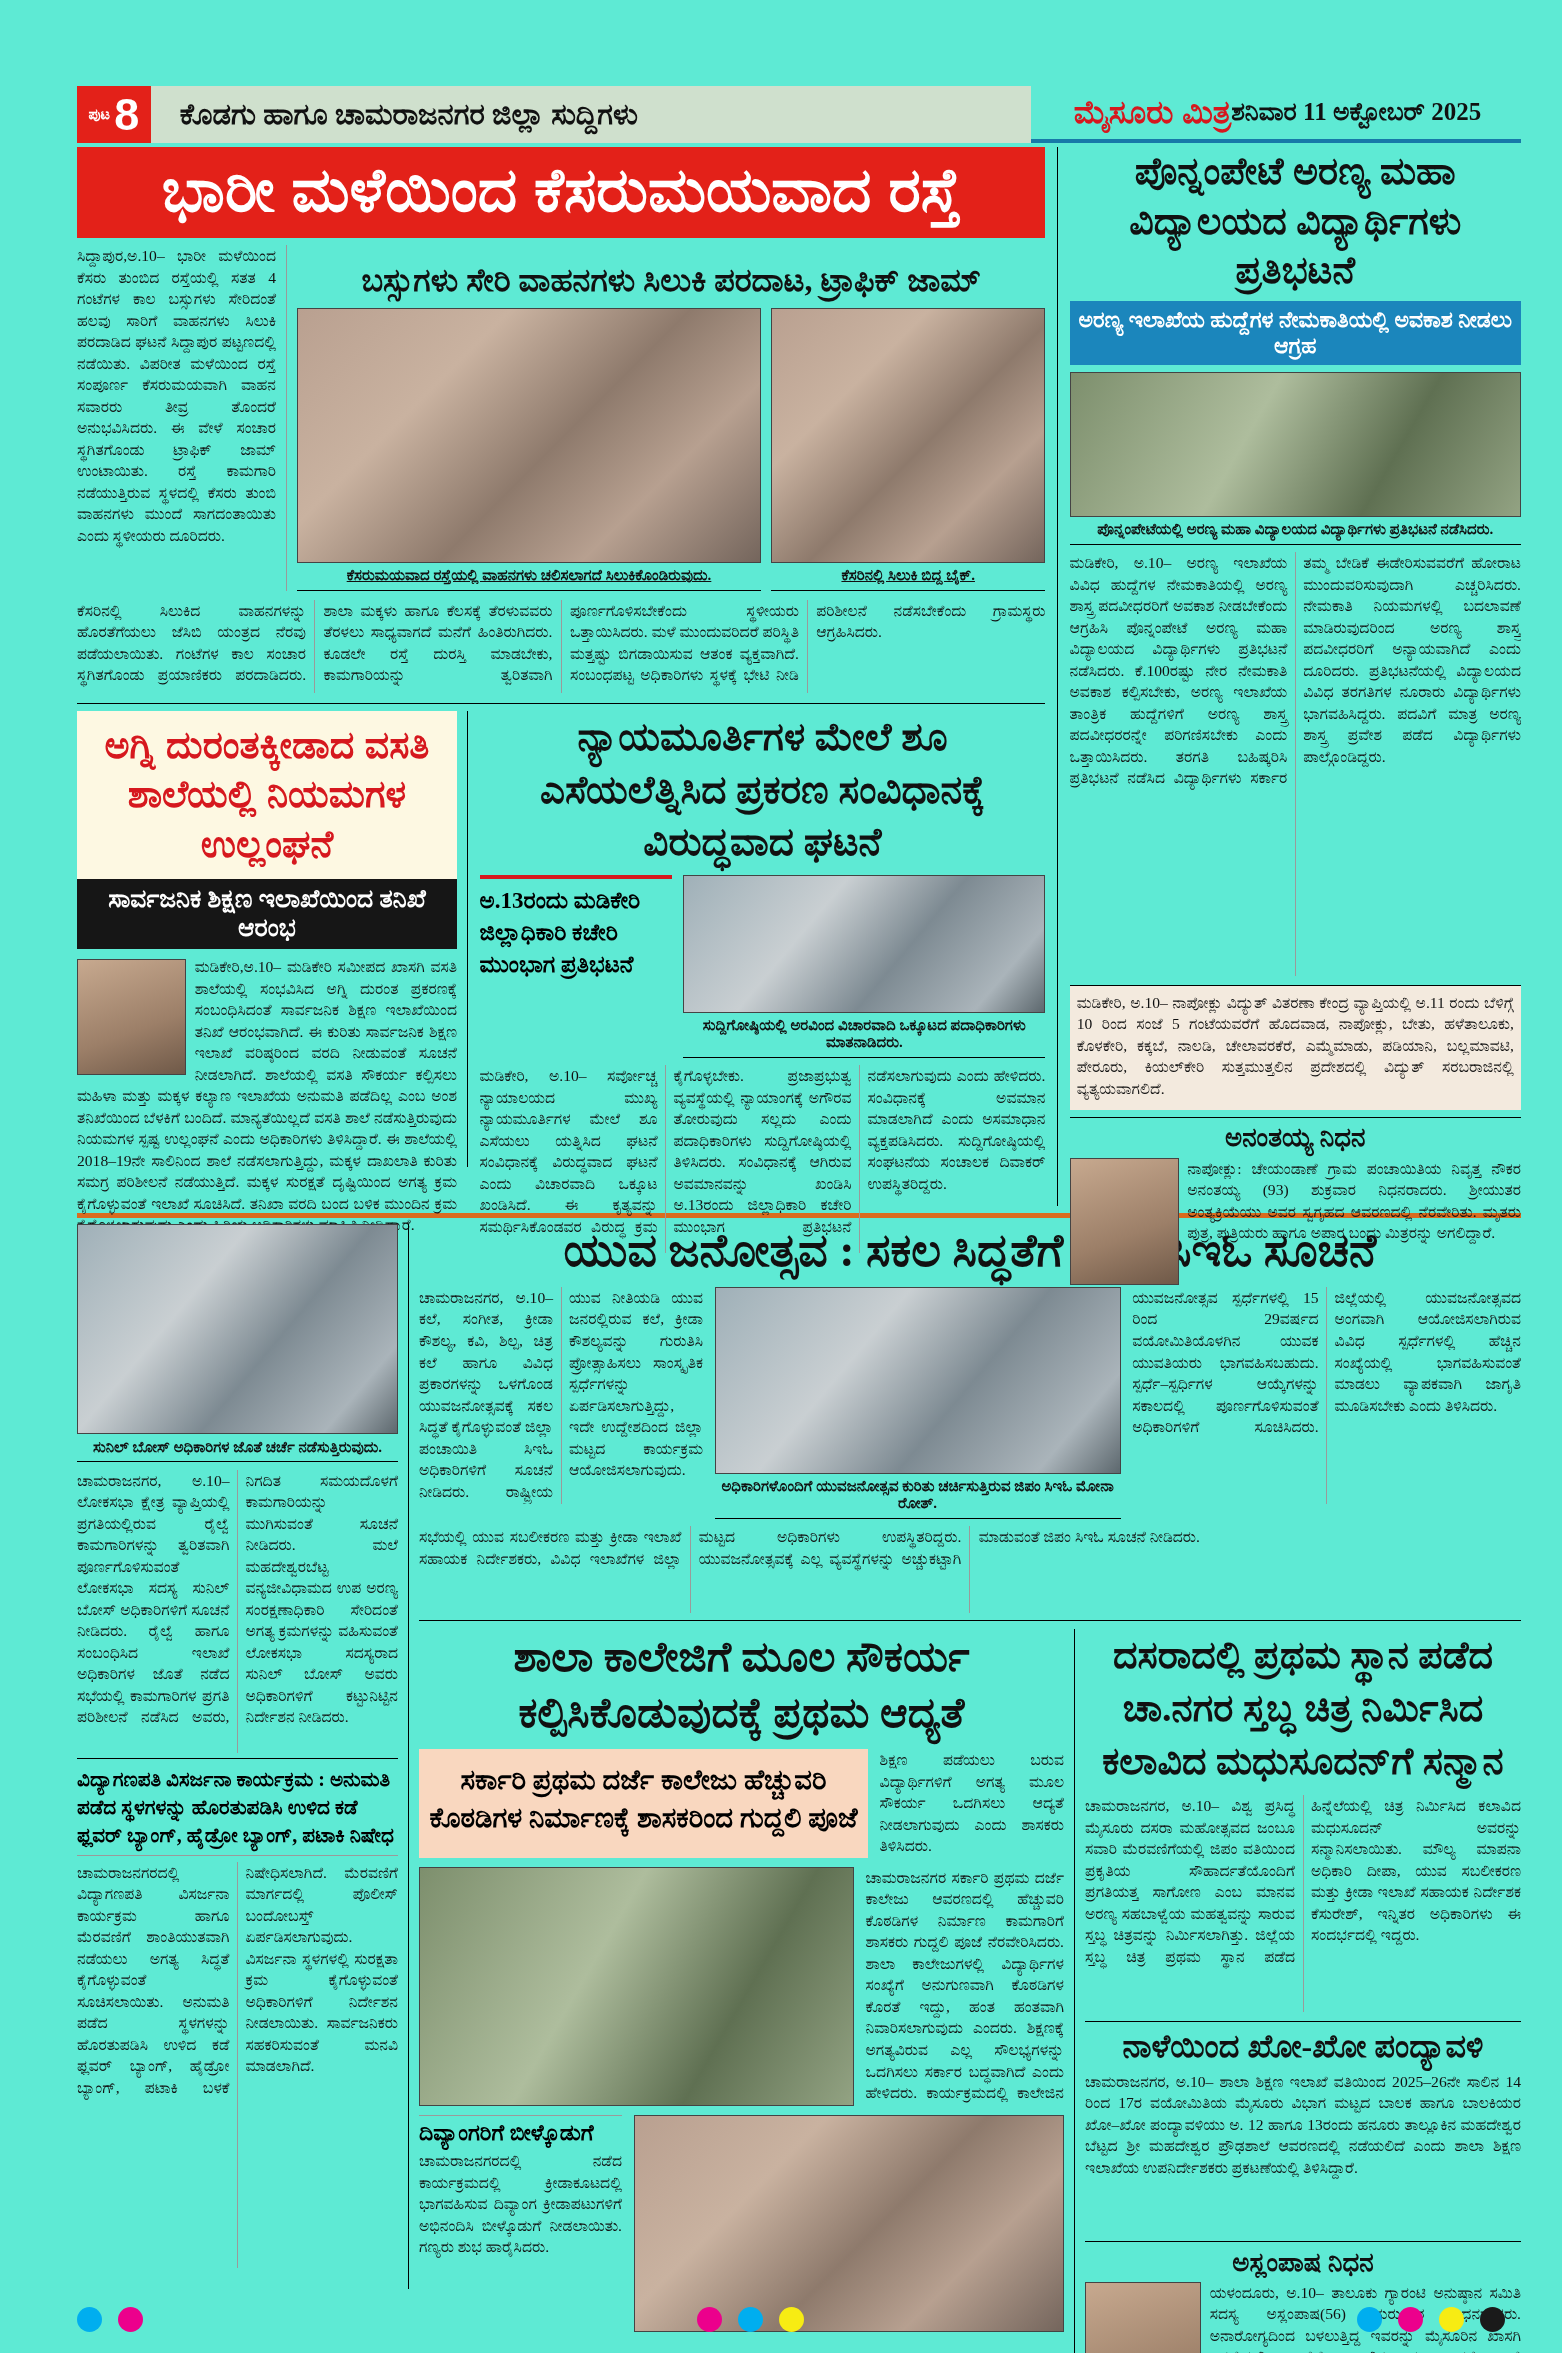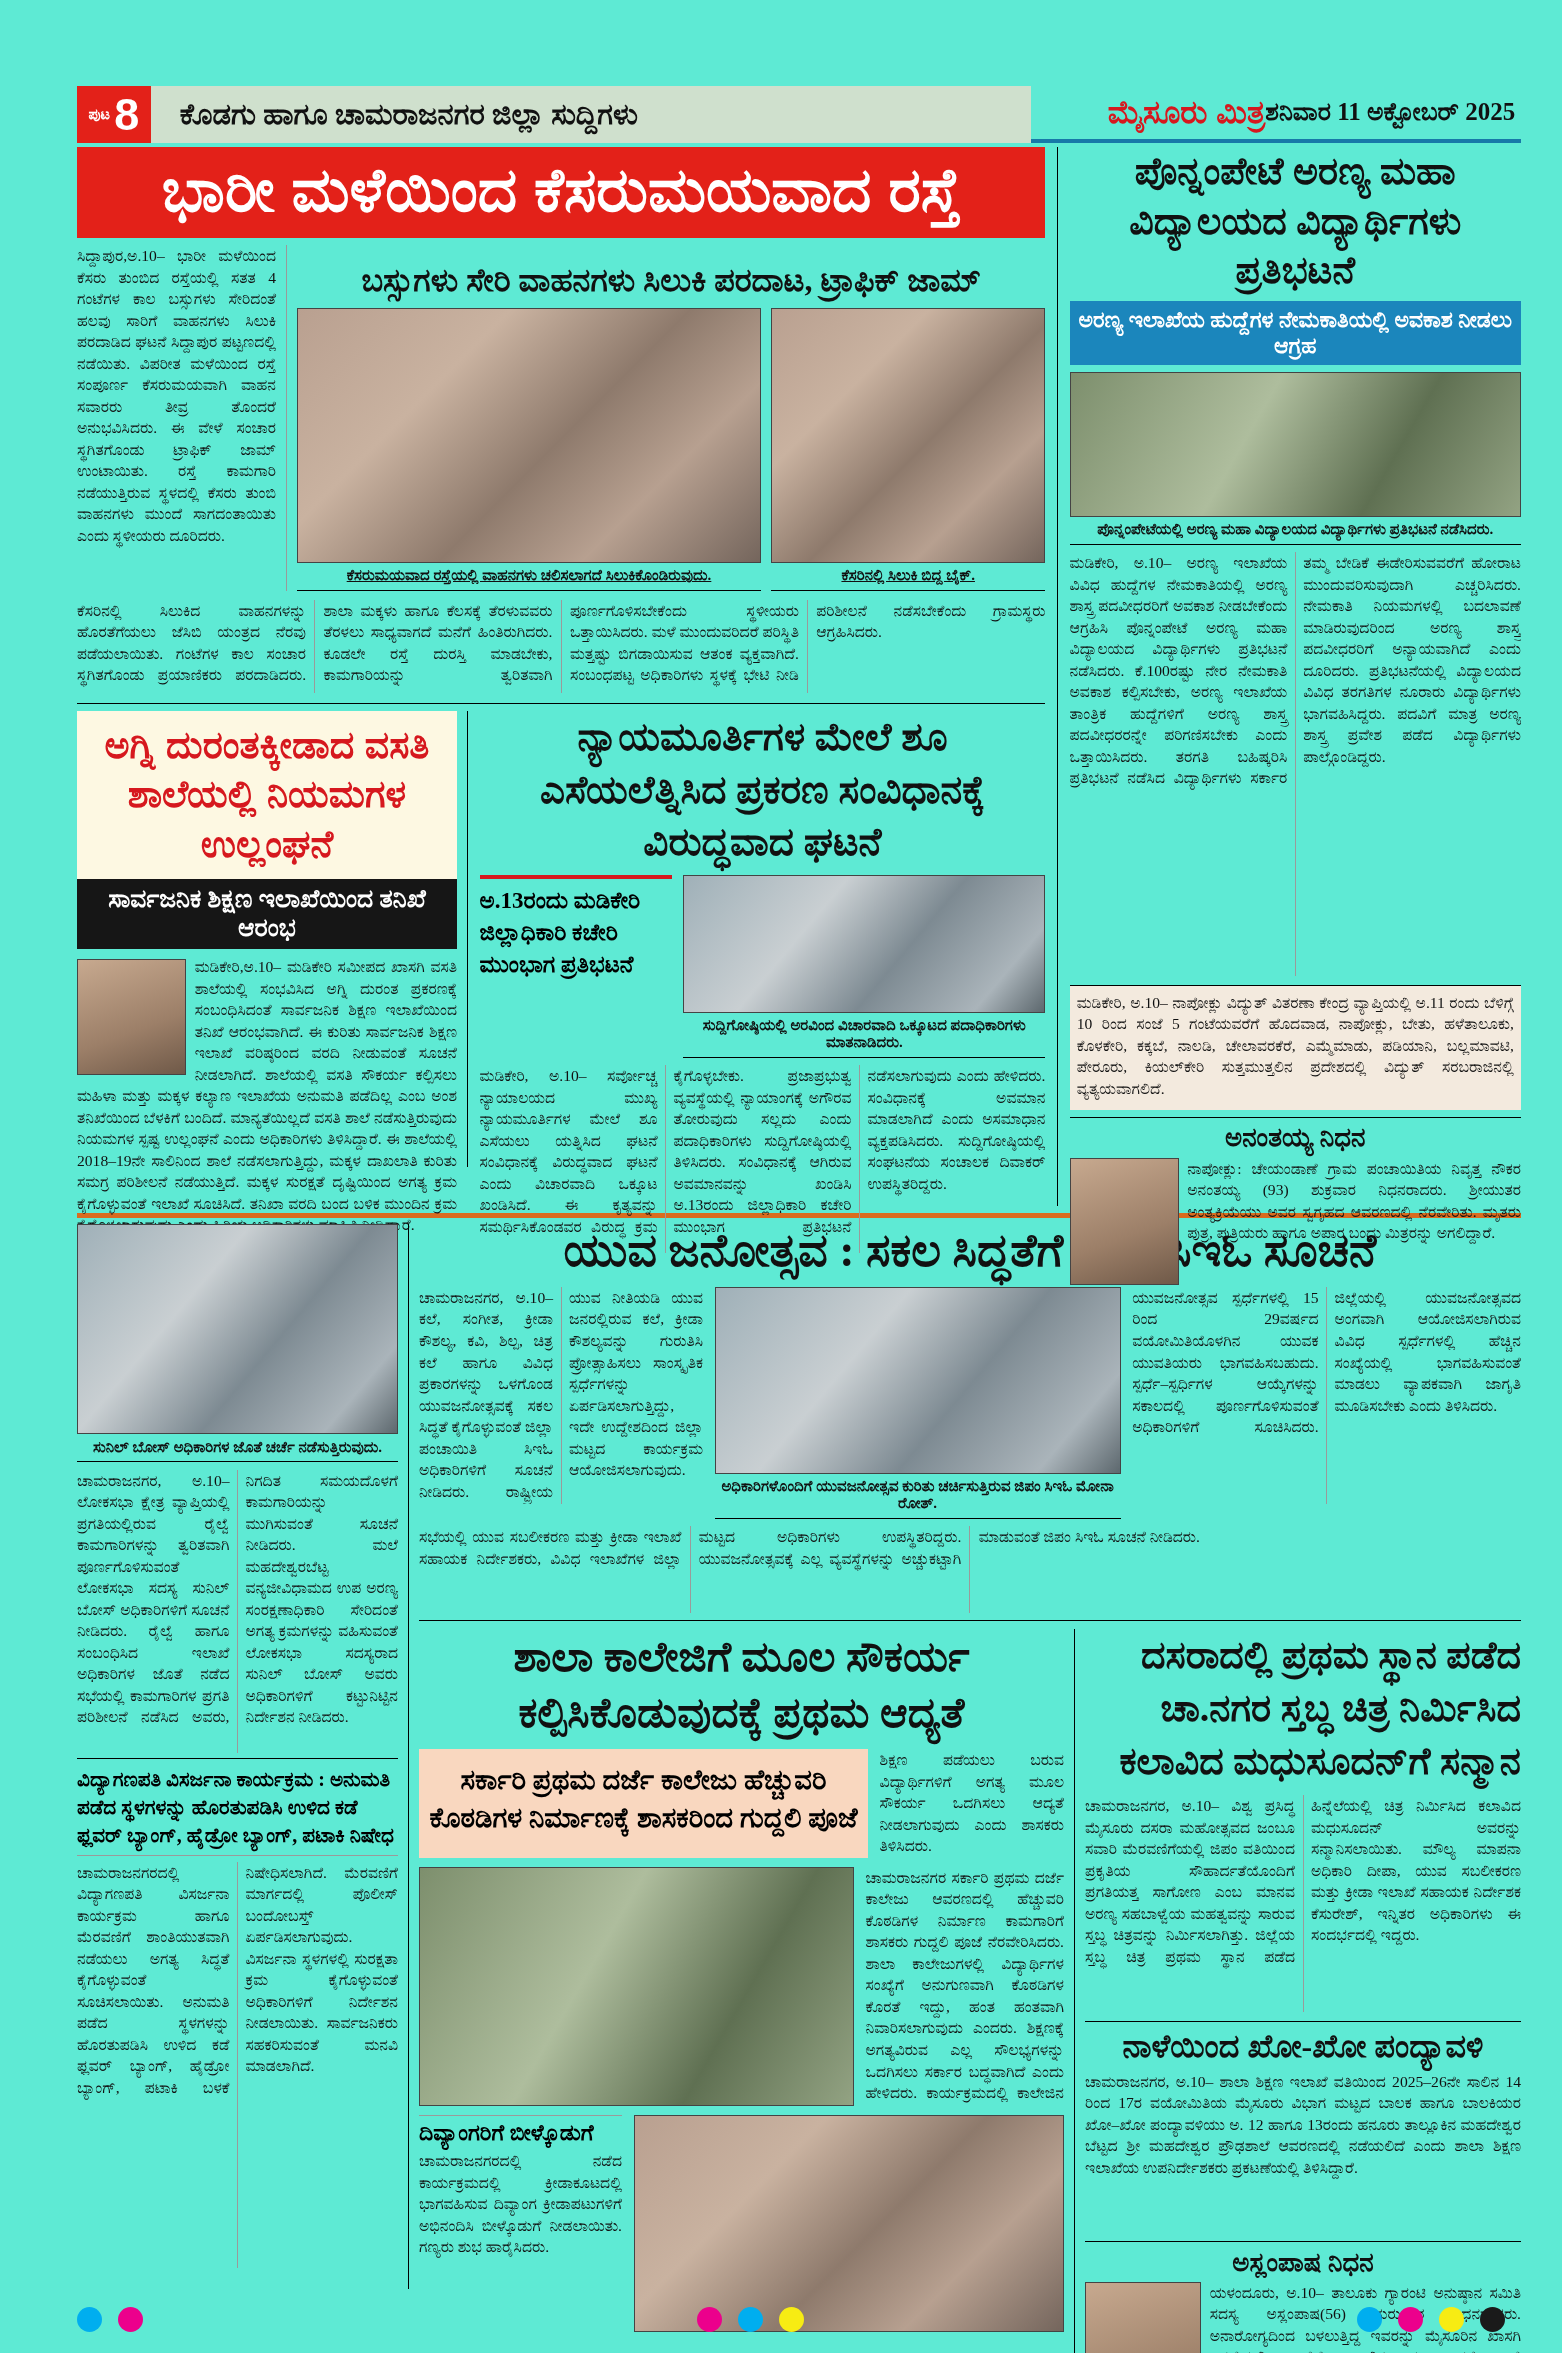--- a/index.html
+++ b/index.html
@@ -10,21 +10,21 @@
     background:#5eead4; overflow:hidden;
     padding:86px 41px 0 77px;
   }
   
   .hdr{ display:flex; align-items:stretch; height:57px; }
   .hdr-pagebox{ background:#e32119; color:#fff; display:flex; align-items:center; gap:4.3px; padding:0 11.6px; }
   .hdr-pagelabel{ font-size:14.5px; font-weight:bold; }
   .hdr-pagenum{ font-size:45px; font-weight:bold; font-family:"Liberation Sans",sans-serif; line-height:1; }
   .hdr-section{ background:#cfe0cd; flex:0 0 880px; display:flex; align-items:center; padding-left:29px;
     font-size:29px; font-weight:bold; color:#111; }
-  .hdr-right{ flex:1; display:flex; align-items:center; justify-content:flex-end; padding:0 5.8px 0 43px;
+  .hdr-right{ flex:1; display:flex; align-items:center; justify-content:flex-start; padding:0 5.8px 0 43px;
     border-bottom:4.3px solid #1779a8; }
   .masthead{ color:#d6181e; font-size:32px; font-weight:bold; font-family:"Liberation Sans",sans-serif; }
   .hdr-date{ font-size:25px; font-weight:bold; color:#111; }
   
   .photo{ background:linear-gradient(135deg,#b9a090 0%,#c9b2a0 30%,#8e7a6c 55%,#b7a090 75%,#74655c 100%); position:relative; border:0.7px solid #444; }
   .photo.cool{ background:linear-gradient(130deg,#9fb0b8 0%,#c9cfd2 35%,#7d8a92 60%,#aab4ba 85%,#5d686e 100%); }
   .photo.green{ background:linear-gradient(120deg,#7d8f6d 0%,#aebd9d 40%,#5f7052 70%,#93a383 100%); }
   .photo.portrait{ background:linear-gradient(160deg,#c7a98f 0%,#9c7f68 60%,#6f5948 100%); }
   .caption{ font-size:15px; font-weight:bold; color:#111; text-align:center; padding:4.3px 2.9px 5.8px; border-bottom:1.4px solid #000; }
   .body-txt{ font-size:15.6px; line-height:1.38; text-align:justify; color:#111; }
@@ -93,21 +93,21 @@
   .college-kicker{ flex:0 0 449px; background:#f9d7bf; font-size:27.5px; font-weight:bold; text-align:center; line-height:1.4; padding:11.6px 7.2px; height:109px; }
   .college-row1 .body-txt{ flex:1; height:109px; overflow:hidden; }
   .college-row2{ display:flex; gap:11.6px; margin-top:8.7px; }
   .college-row2 .photo{ flex:0 0 435px; height:239px; }
   .college-row2 .body-txt{ flex:1; height:239px; overflow:hidden; }
   .college-row3{ display:flex; gap:11.6px; margin-top:8.7px; }
   .college-colL{ flex:0 0 203px; }
   .college-subbold{ font-size:22px; font-weight:bold; padding:4.3px 0; border-top:0.7px solid #9a9a9a; }
   .college-row3 .photo{ flex:1; height:217px; }
   .right-low{ flex:1; padding-left:10px; }
-  .dasara-head{ font-size:38px; font-weight:bold; text-align:right; line-height:1.4; color:#111; padding-bottom:7.2px; }
+  .dasara-head{ font-size:38px; font-weight:bold; text-align:center; line-height:1.4; color:#111; padding-bottom:7.2px; }
   .dasara-body{ height:217px; overflow:hidden; }
   .khokho{ border-top:1.4px solid #000; margin-top:8.7px; padding-top:5.8px; }
   .khokho-head{ font-size:32px; font-weight:bold; text-align:center; padding-bottom:5.8px; color:#111; }
   .khokho-body{ height:163px; overflow:hidden; }
   
   .footer-dots{ position:absolute; bottom:19px; left:77px; right:41px; display:flex; justify-content:space-between; align-items:center; }
   .dot{ width:25px; height:25px; border-radius:50%; display:inline-block; margin-right:16px; }
   .dot-c{ background:#00aeef; } .dot-m{ background:#ec008c; } .dot-y{ background:#f7ec13; } .dot-k{ background:#1a1a1a; }
 </style>
 </head>

